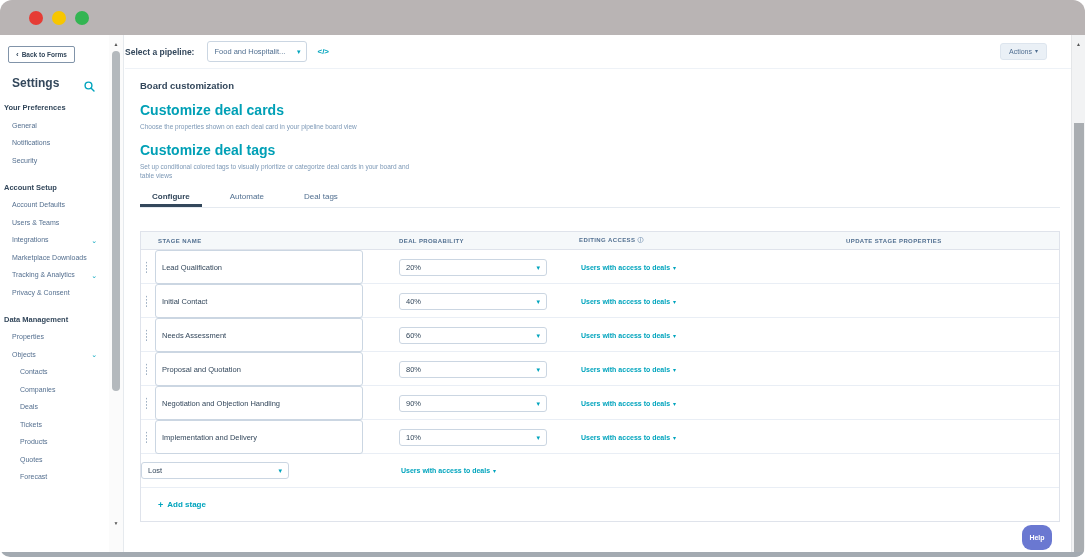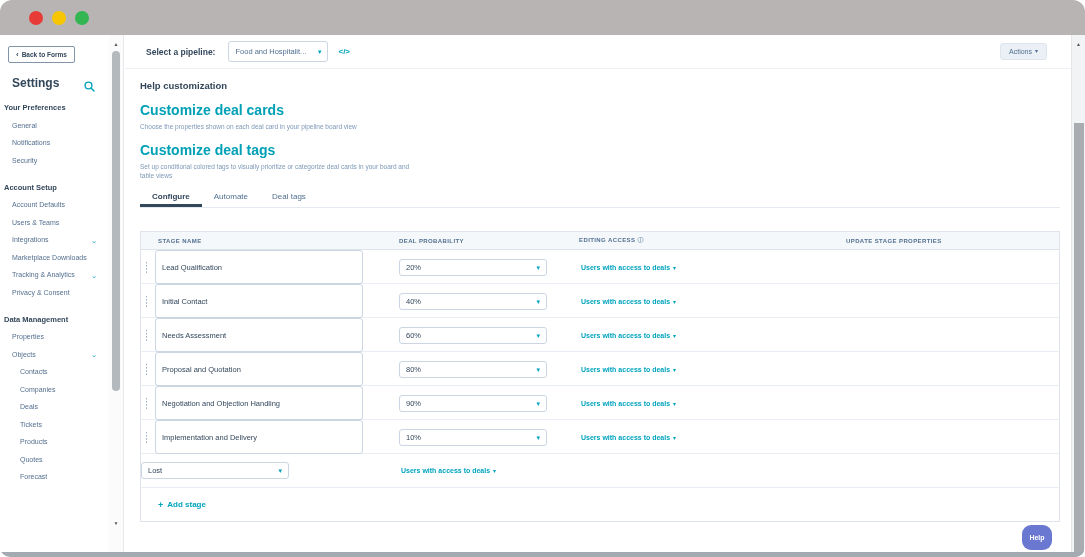--- a/index.html
+++ b/index.html
@@ -32,36 +32,36 @@
 
   .sidebar-scrollbar { position:absolute; left:109px; top:0; bottom:5px; width:15px; background:#fbfbfb; border-right:1px solid #e6eaee; }
   .sb-arrow { text-align:center; font-size:5px; color:#555; height:10px; line-height:10px; }
   .sb-arrow.up { margin-top:4px; }
   .sb-arrow.down { position:absolute; bottom:24px; left:0; right:0; }
   .sb-thumb { position:absolute; top:16px; left:3px; width:8px; height:340px; background:#b4b9bd; border-radius:4px; }
 
   
   .main { position:absolute; left:125px; right:14px; top:0; bottom:0; background:#fff; }
 
-  .pipeline-bar { height:34px; display:flex; align-items:center; padding-left:21px; border-bottom:1px solid #eef2f7; }
+  .pipeline-bar { height:34px; display:flex; align-items:center; border-bottom:1px solid #eef2f7; }
   .pipeline-label { font-size:8.5px; font-weight:bold; color:#33475b; }
   .pipeline-select { display:flex; align-items:center; justify-content:space-between; margin-left:13px; width:100px; height:21px; border:1px solid #cbd6e2; border-radius:3px; background:#fff; padding:0 6px; font-size:7.5px; color:#516f90; cursor:pointer; font-family:inherit; }
   .teal-caret { color:#00a4bd; font-size:7px; line-height:7px; }
   .code-icon { margin-left:10px; color:#00a4bd; font-weight:bold; font-size:8px; cursor:pointer; }
   .actions-btn { margin-left:auto; margin-right:24px; background:#eaf0f6; border:1px solid #dde5ee; color:#506e91; font-size:7px; border-radius:3px; padding:4px 8px; display:flex; gap:3px; align-items:center; cursor:pointer; font-family:inherit; }
   .actions-btn .teal-caret { color:#506e91; font-size:6px; }
 
   .content { padding:0 11px 0 15px; }
   .board-title { font-size:9.5px; font-weight:bold; color:#33475b; padding-top:11px; }
   .board-subtitle { margin-top:8px; font-size:7.5px; color:#516f90; }
   .link-block { margin-top:10px; }
   .link-label { font-size:14px; font-weight:bold; color:#00a0b6; display:inline-block; cursor:pointer; }
   .link-desc { margin-top:3px; font-size:6.5px; color:#7c98b6; max-width:274px; line-height:9px; }
 
-  .tabs { display:flex; margin-top:12px; border-bottom:1px solid #e5eaf0; }
+  .tabs { display:flex; margin-top:12px; border-bottom:1px solid #e5eaf0;gap:16px; }
   .tab { padding:0 12px 6px; font-size:8px; color:#516f90; cursor:pointer; }
   .tab.active { color:#33475b; font-weight:bold; box-shadow:inset 0 -3px 0 #33475b; }
 
   .table { margin-top:23px; border:1px solid #dfe3eb; background:#fff; }
   .thead, .trow { display:grid; grid-template-columns:258px 180px 267px 1fr; align-items:center; }
   .thead { background:#f5f8fa; border-bottom:1px solid #dfe3eb; height:18px; }
   .th { font-size:6px; font-weight:bold; color:#516f90; letter-spacing:0.4px; white-space:nowrap; }
   .th.first { padding-left:17px; }
   .info-icon { margin-left:2px; font-size:6px; color:#7c98b6; }
   .trow { height:34px; border-bottom:1px solid #e9eef5; }
@@ -198,21 +198,21 @@
           <span class="teal-caret">▾</span>
         </button>
         <span class="code-icon">&lt;/&gt;</span>
         <button class="actions-btn">
           <span>Actions</span>
           <span class="teal-caret">▾</span>
         </button>
       </div>
 
       <div class="content">
-        <div class="board-title">Help customization</div>
+        <div class="board-title">Board customization</div>
 
         <div class="link-block">
           <span class="link-label">Customize deal cards</span>
           <div class="link-desc">Choose the properties shown on each deal card in your pipeline board view</div>
         </div>
 
         <div class="link-block">
           <span class="link-label">Customize deal tags</span>
           <div class="link-desc">Set up conditional colored tags to visually prioritize or categorize deal cards in your board and table views</div>
         </div>

